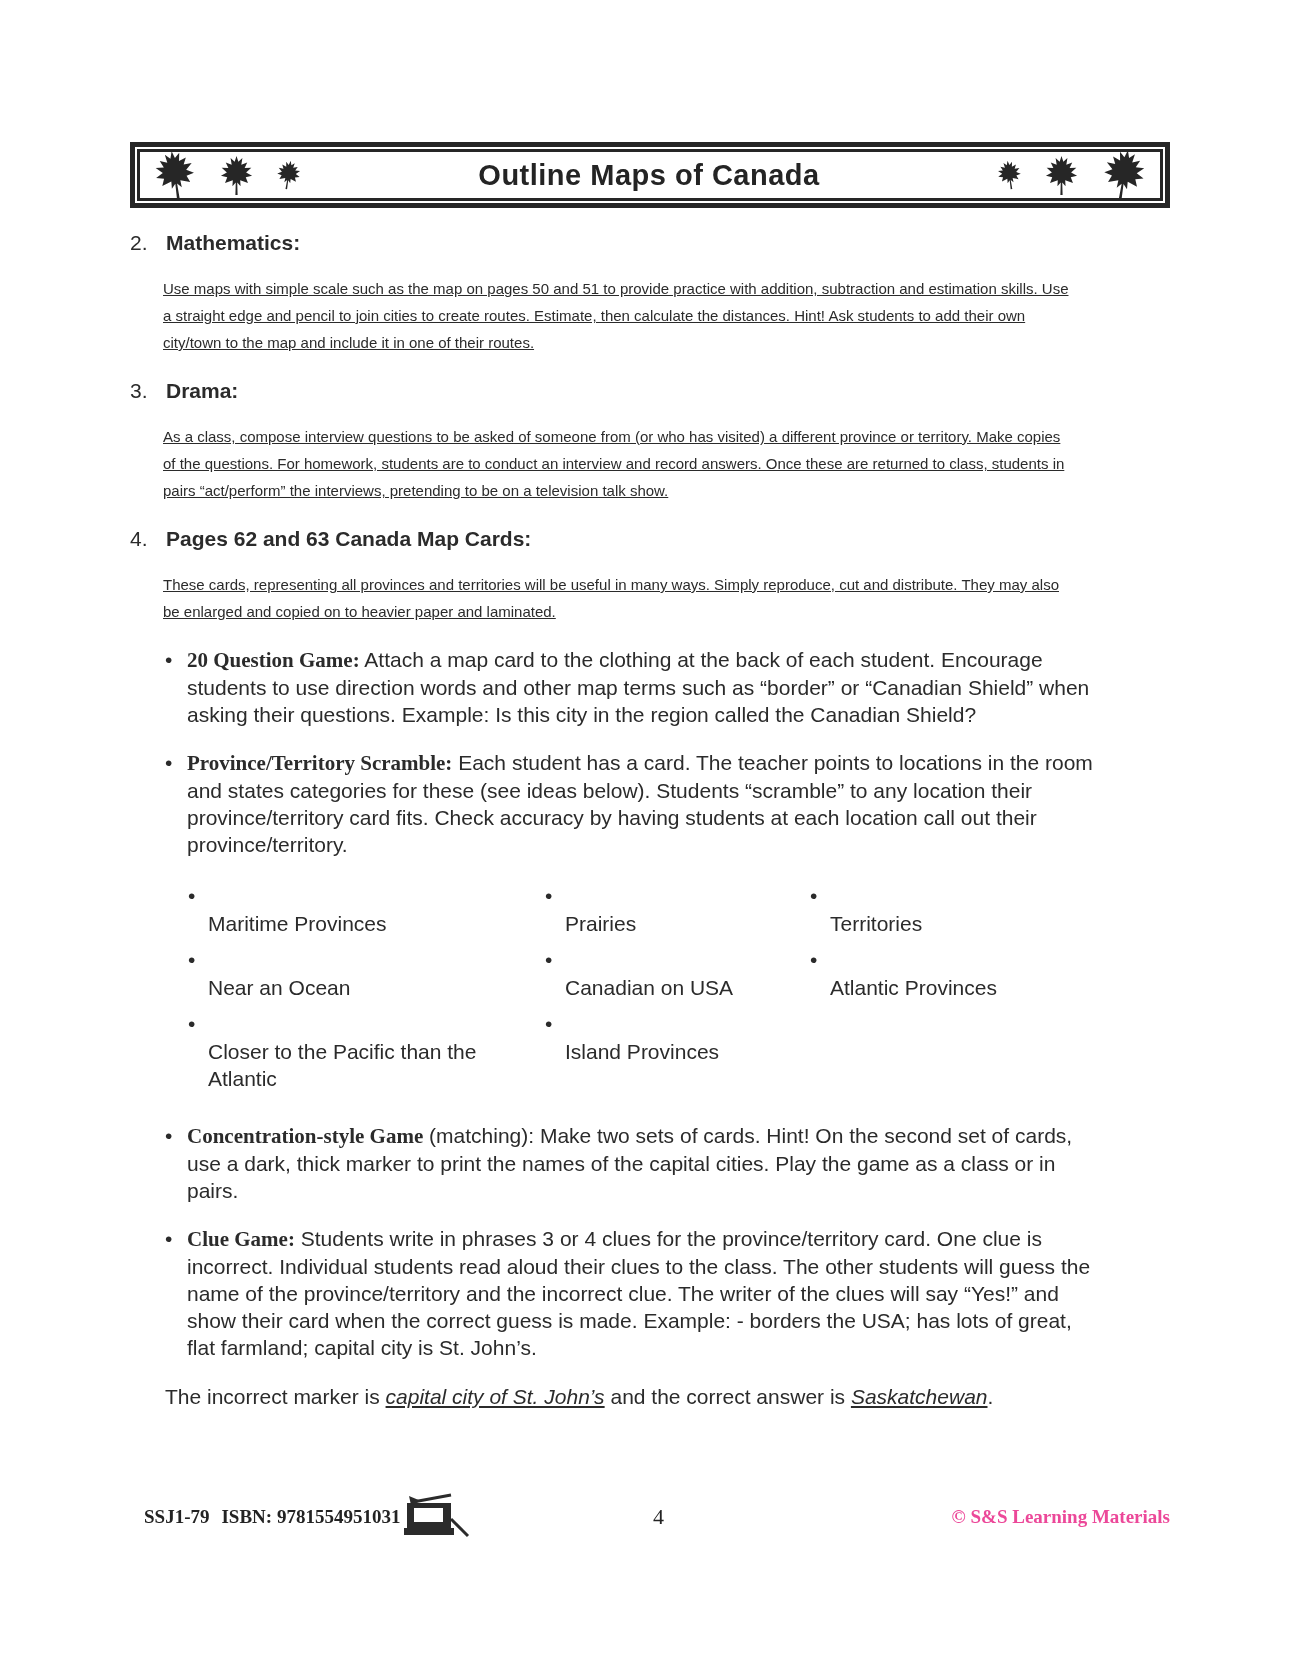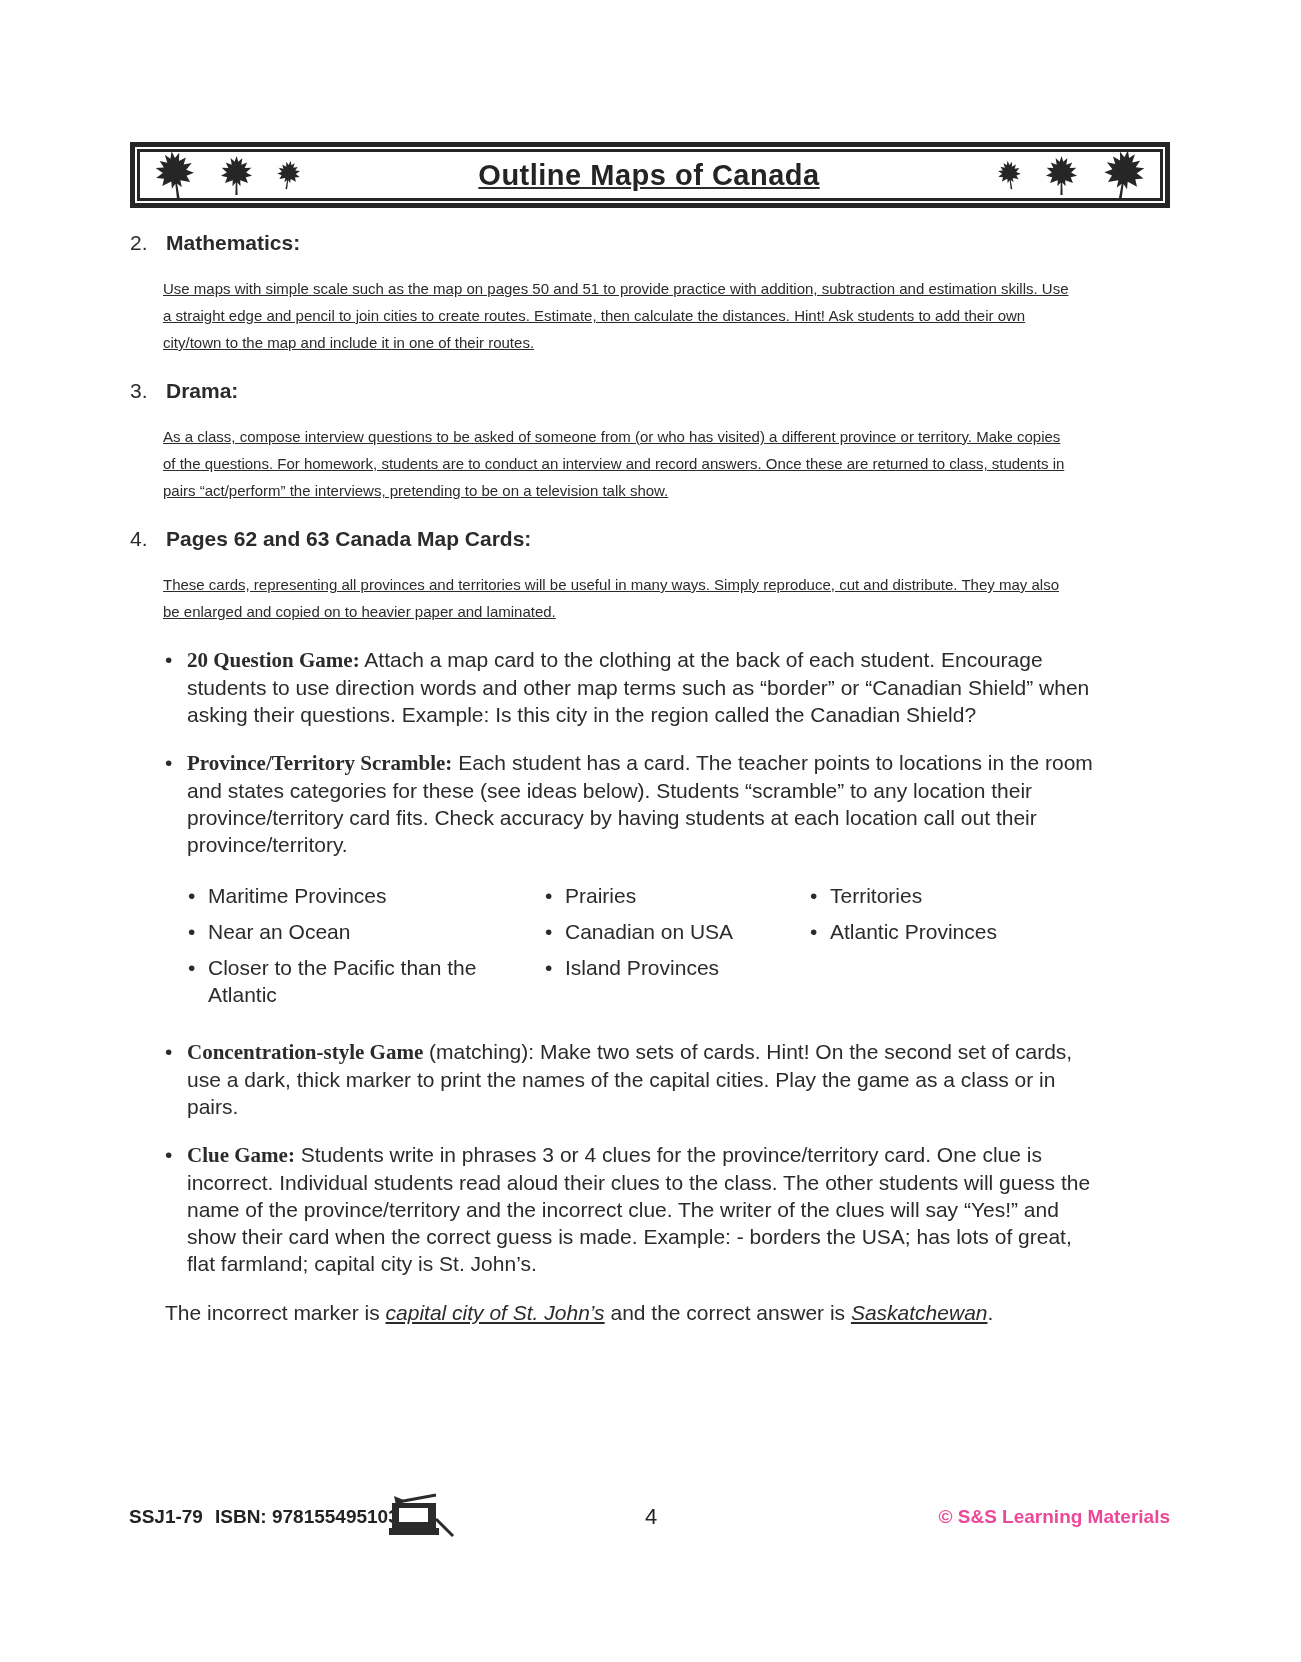--- a/index.html
+++ b/index.html
@@ -22,21 +22,20 @@
     border:5px solid #262626;
     padding:2px;
     background:#fff;
   }
   .banner-inner{
     border:3px solid #262626;
     height:46px;
     display:flex;
     align-items:center;
     padding:0 12px;
-    text-decoration:underline;
   }
   .leaf-group{display:flex;align-items:center;gap:20px;}
   .leaf{fill:#262626;flex:0 0 auto;}
   .leaf.tilt-l{transform:rotate(-8deg);}
   .leaf.tilt-r{transform:rotate(9deg);}
   .banner-title{
     flex:1;
     text-align:center;
     font-size:29px;
     font-weight:bold;
@@ -75,35 +74,35 @@
     margin:24px 0 0 58px;
     font-size:21px;
     line-height:27px;
   }
   .cat-col{display:flex;flex-direction:column;}
   .cat-col.c1{width:357px;}
   .cat-col.c2{width:265px;}
   .cat-col.c3{flex:1;}
   .cat-item{display:flex;margin-bottom:9px;}
   .cat-item .bullet-dot{width:20px;}
-  .cat-item .cat-text{max-width:300px;}
+  .cat-item .cat-text{max-width:300px;margin-top:28px;}
   
   .closing{
     margin:22px 0 0 35px;
     font-size:21px;
     line-height:27px;
   }
   .italic{font-style:italic;text-decoration:underline;}
   
   .footer{
     position:absolute;
-    left:1px;right:0;
+    left:16px;right:0;
     bottom:118px;
     height:52px;
-    font-family:Liberation Sans, sans-serif;
+    font-family:Liberation Serif, serif;
   }
   .footer-left{
     position:absolute;left:128px;top:14px;
     font-size:19px;font-weight:bold;color:#232323;
     display:flex;gap:12px;
   }
   .footer-logo{position:absolute;left:385px;top:0px;}
   .footer-page{
     position:absolute;left:0;right:0;top:12px;
     text-align:center;

